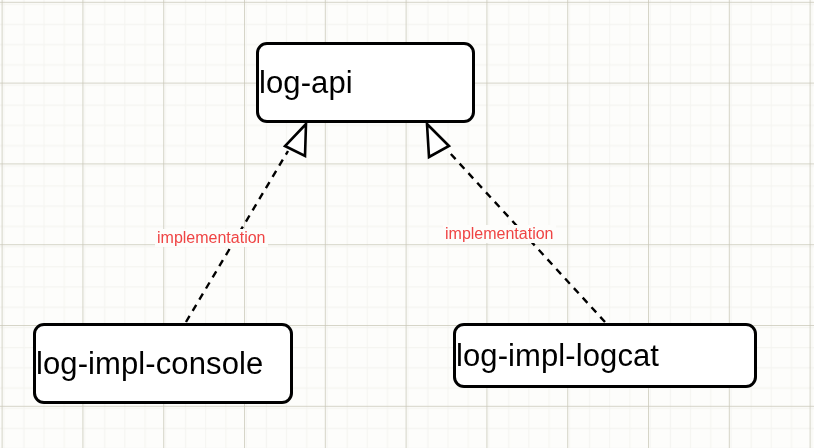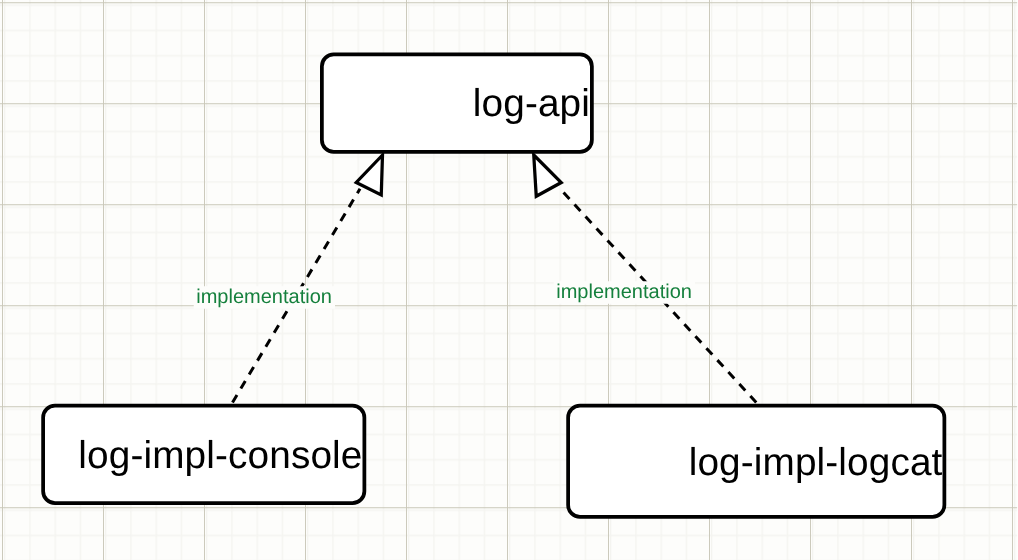--- a/index.html
+++ b/index.html
@@ -30,36 +30,36 @@
     height: 448px;
   }
   .node {
     position: absolute;
     box-sizing: border-box;
     background: #ffffff;
     border: 3px solid #000000;
     border-radius: 11px;
     display: flex;
     align-items: center;
-    justify-content: flex-end;
+    justify-content: flex-start;
   }
   .node-label {
     font-family: "Liberation Sans", sans-serif;
     font-size: 31px;
     line-height: 1;
     color: #000000;
     letter-spacing: 0.1px;
     white-space: nowrap;
   }
   .edge-label {
     position: absolute;
     font-family: "Liberation Sans", sans-serif;
     font-size: 16px;
     line-height: 1;
-    color: #15803d;
+    color: #ef4444;
     background: #fdfdfb;
     white-space: nowrap;
     padding: 1px 2px;
   }
 </style>
 </head>
 <body>
 
 <div id="canvas">
 
@@ -91,21 +91,21 @@
   </svg>
 
   <div class="node" style="left:256px; top:42px; width:219px; height:81px;">
     <span class="node-label">log-api</span>
   </div>
 
   <div class="node" style="left:33px; top:323px; width:260px; height:81px;">
     <span class="node-label">log-impl-console</span>
   </div>
 
-  <div class="node" style="left:453px; top:323px; width:304px; height:92px;">
+  <div class="node" style="left:453px; top:323px; width:304px; height:65px;">
     <span class="node-label">log-impl-logcat</span>
   </div>
 
   <div class="edge-label" style="left:155px; top:229px;">implementation</div>
 
   <div class="edge-label" style="left:443px; top:225px;">implementation</div>
 
 </div>
 
 </body></html>

